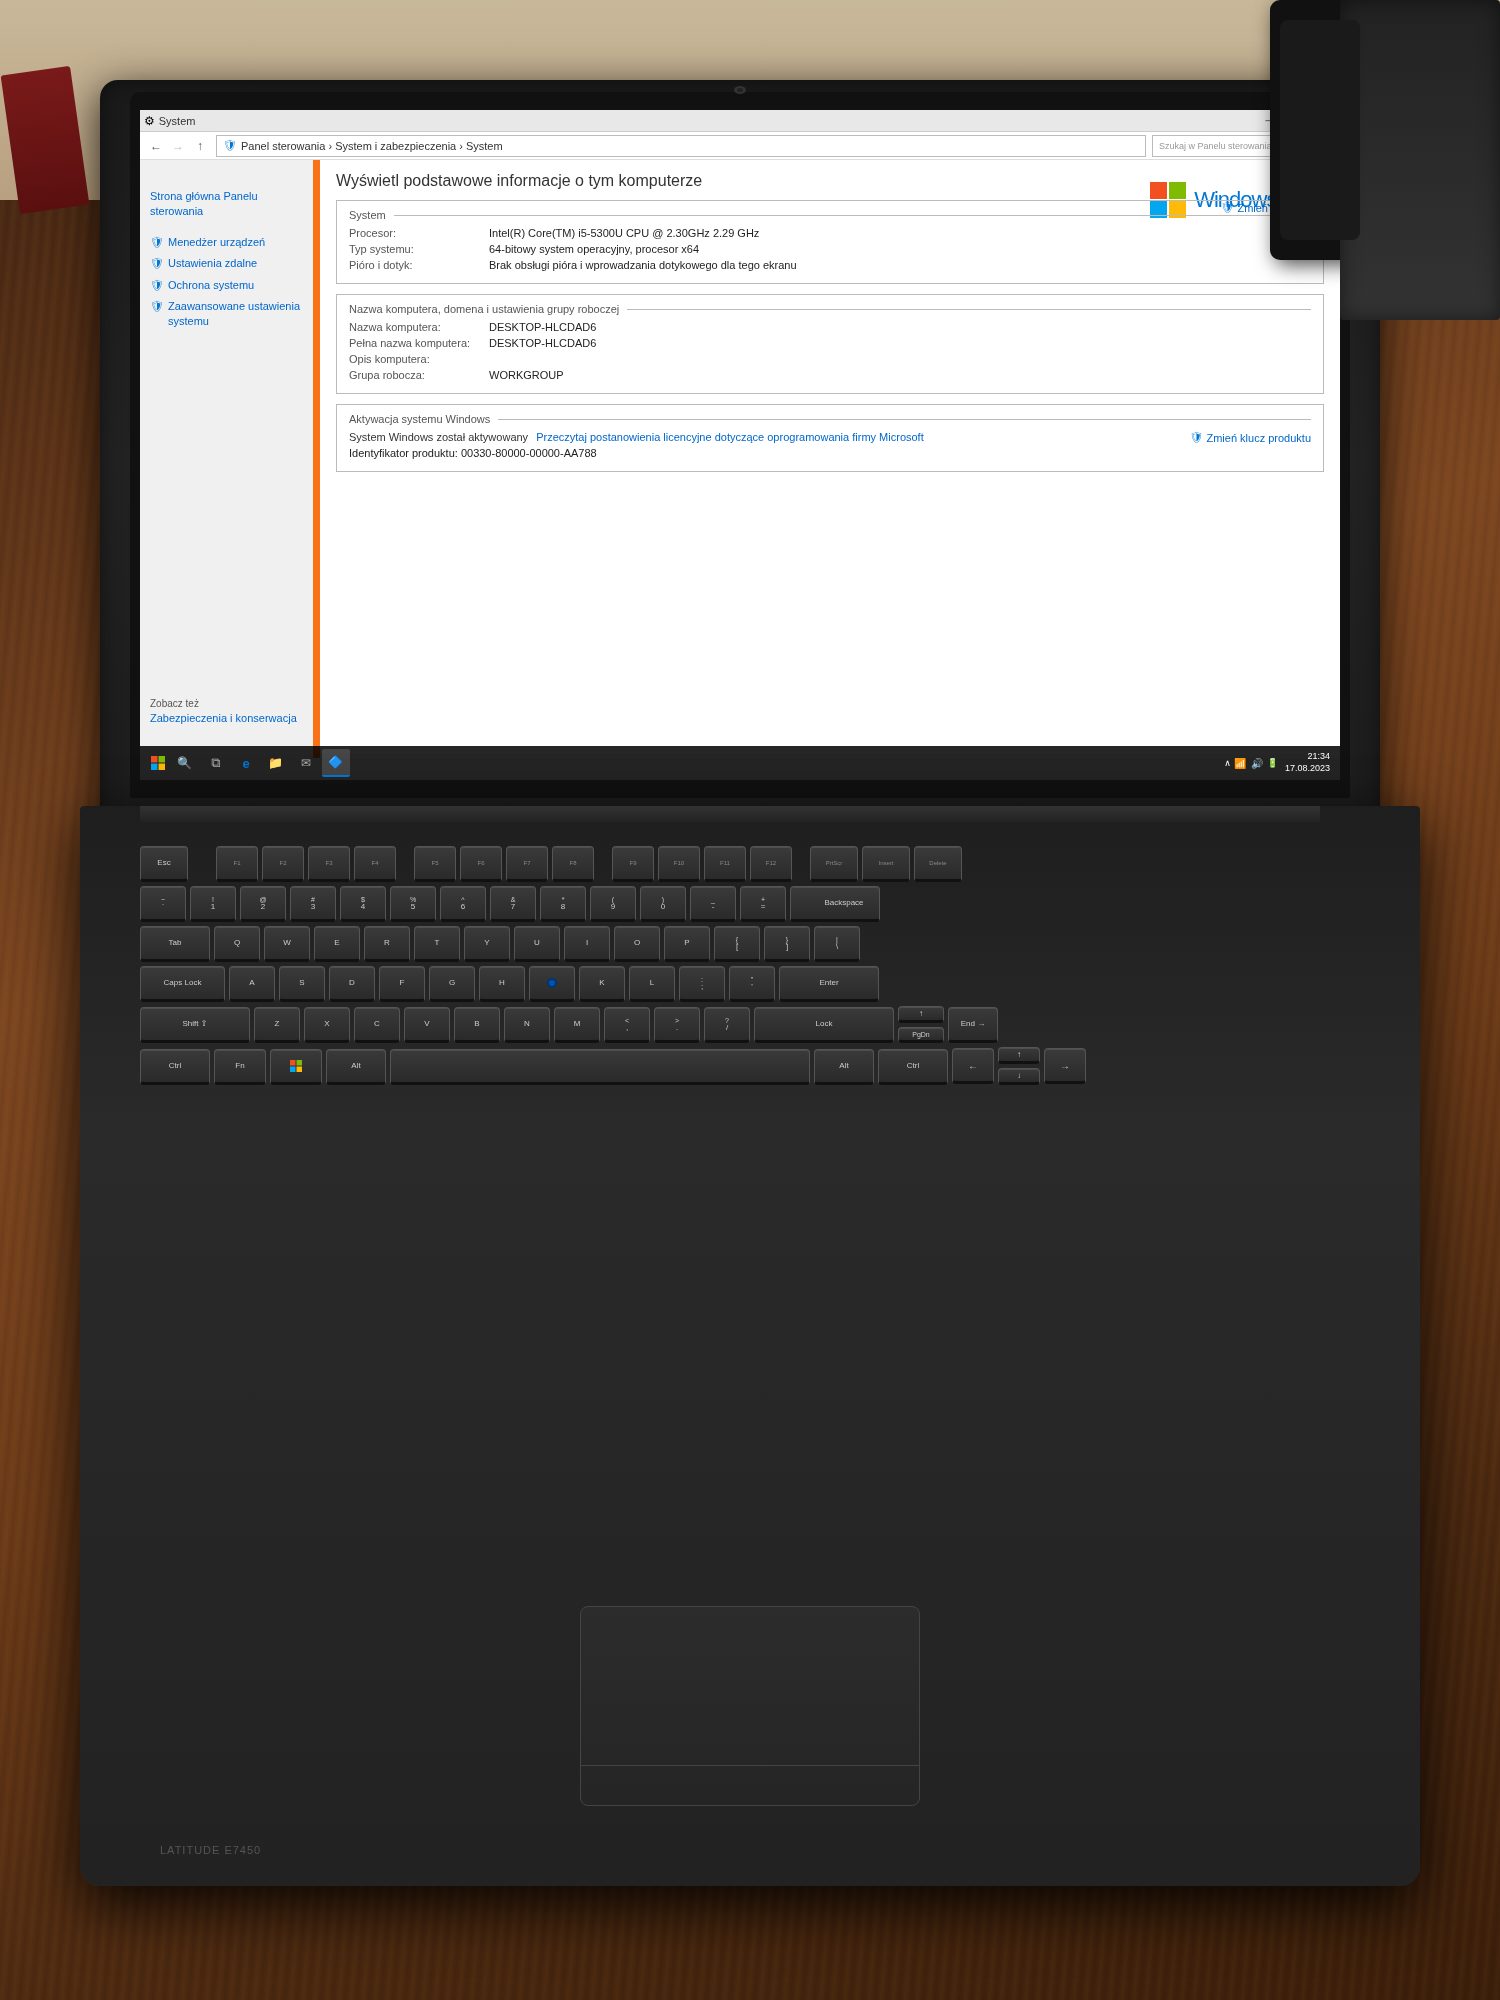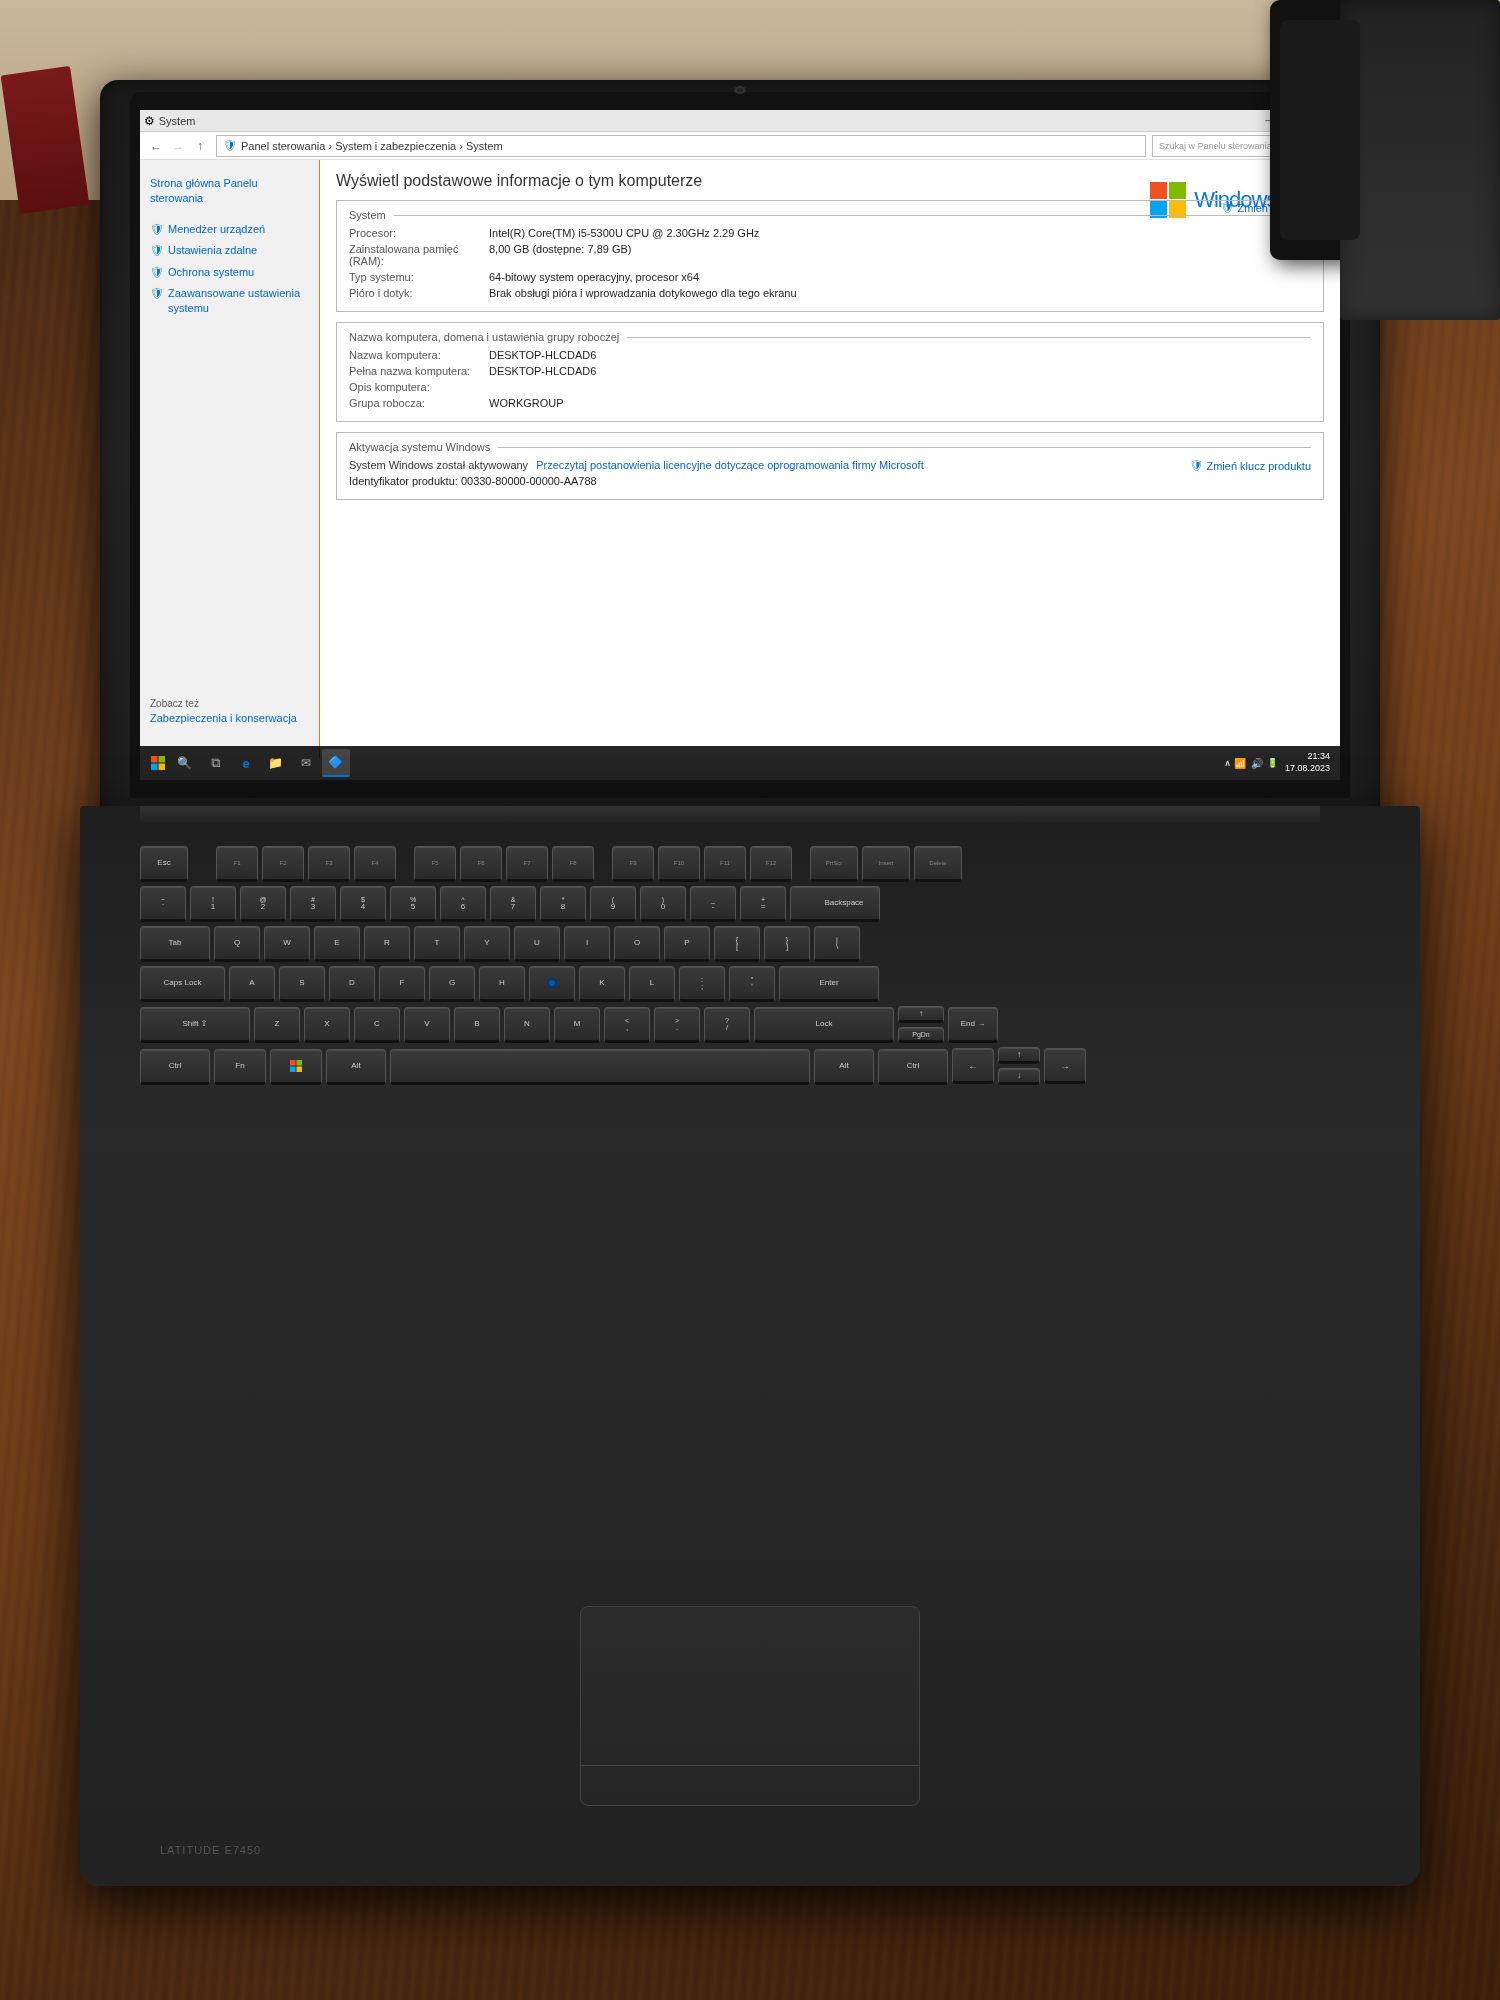--- a/index.html
+++ b/index.html
@@ -168,22 +168,22 @@
     .main-layout {
       display: flex;
       height: calc(100% - 72px);
     }
 
     
     .sidebar {
       width: 180px;
       min-width: 180px;
       background: #f0f0f0;
-      border-right: 1px solid #f97316;
-      padding: 12px 0;
+      border-right: 7px solid #f97316;
+      padding: 25px 0;
       font-size: 11px;
     }
     .sidebar-item {
       padding: 4px 10px;
       color: #0066cc;
       cursor: pointer;
       line-height: 1.4;
     }
 
     .sidebar-link {
@@ -586,24 +586,20 @@
             <div class="change-settings-link">
               <span style="color:#0078d7;font-size:11px;">🛡</span>
               <span style="color:#0066cc;font-size:11px;">Zmień ustawienia</span>
             </div>
 
             <div class="info-row">
               <span class="info-label">Procesor:</span>
               <span class="info-value">Intel(R) Core(TM) i5-5300U CPU @ 2.30GHz   2.29 GHz</span>
             </div>
             <div class="info-row">
-              <span class="info-label">Zainstalowana pamięć (RAM):</span>
-              <span class="info-value">8,00 GB (dostępne: 7,89 GB)</span>
-            </div>
-            <div class="info-row">
               <span class="info-label">Typ systemu:</span>
               <span class="info-value">64-bitowy system operacyjny, procesor x64</span>
             </div>
             <div class="info-row">
               <span class="info-label">Pióro i dotyk:</span>
               <span class="info-value">Brak obsługi pióra i wprowadzania dotykowego dla tego ekranu</span>
             </div>
           </div>
 
           <div class="section-box workgroup-section-wrapper">

